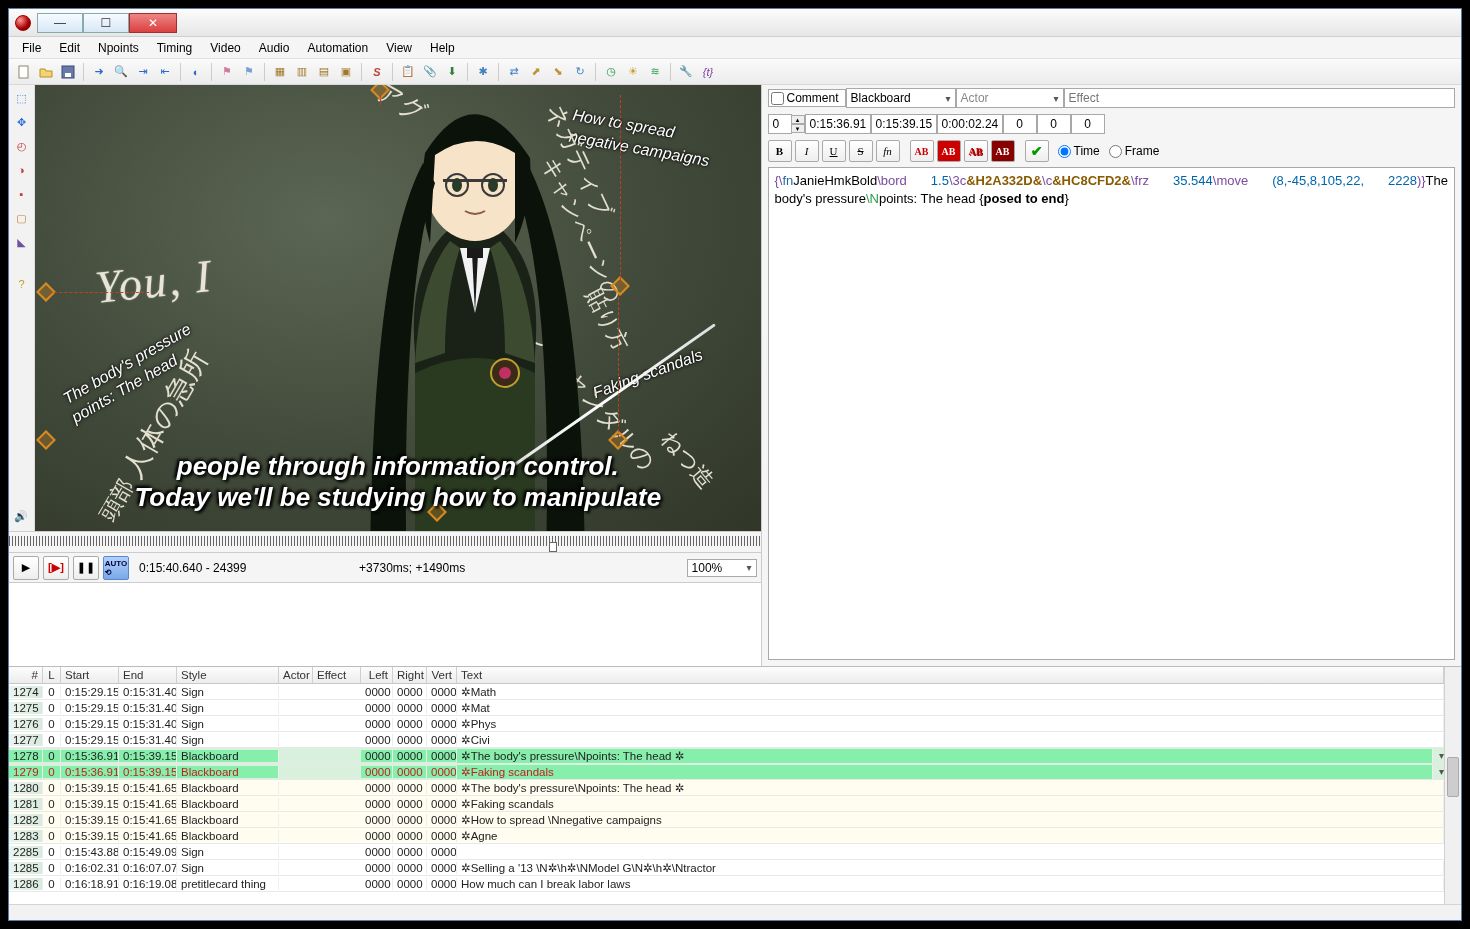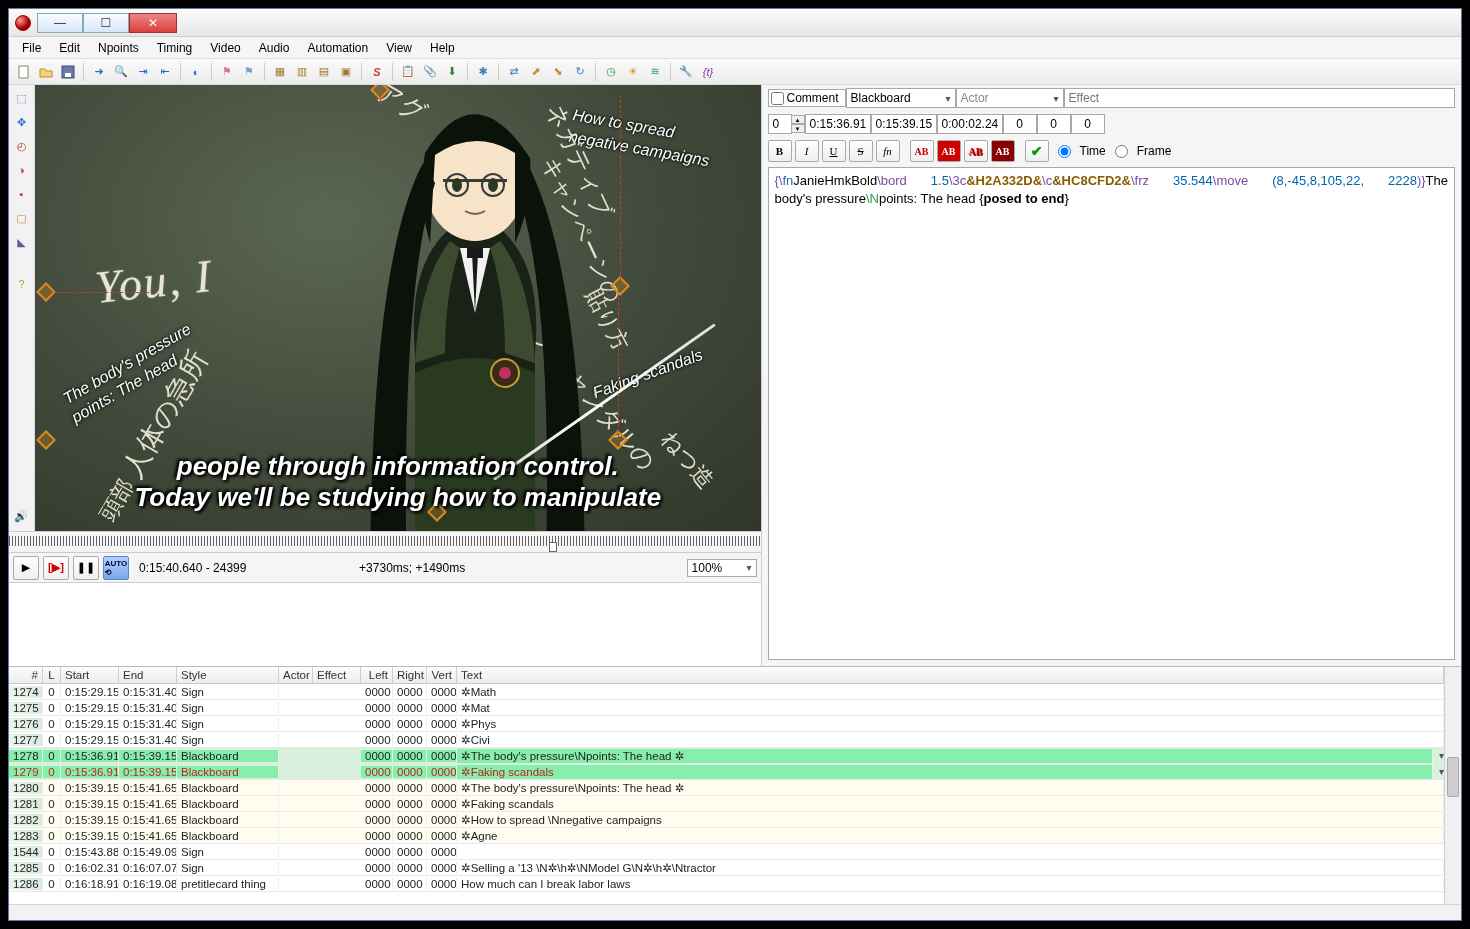--- a/index.html
+++ b/index.html
@@ -58,21 +58,21 @@
 .ebtn { width:24px; height:22px; border:1px solid #aaa; background:linear-gradient(#fff,#eee); display:flex; align-items:center; justify-content:center; font-size:11px; border-radius:2px; font-family:'Times New Roman',serif; }
 .ebtn.b { font-weight:bold; }
 .ebtn.i { font-style:italic; }
 .ebtn.u { text-decoration:underline; }
 .ebtn.s { text-decoration:line-through; }
 .ebtn.ab1 { color:#c00; font-weight:bold; font-size:10px; }
 .ebtn.ab2 { background:#c00; color:#fff; font-weight:bold; font-size:10px; }
 .ebtn.ab3 { color:#c00; font-weight:bold; font-size:10px; text-shadow:1px 1px 0 #800; }
 .ebtn.ab4 { background:#800; color:#fff; font-weight:bold; font-size:10px; }
 .ebtn.commit { color:#090; font-size:14px; font-weight:bold; }
-.radio { display:flex; align-items:center; gap:9px; font-size:12px; margin-left:6px; }
+.radio { display:flex; align-items:center; gap:3px; font-size:12px; margin-left:6px; }
 .edit-text { flex:1; margin:2px 6px 6px; border:1px solid #a8a8a8; background:#fff; padding:4px 6px; font-size:13px; font-family:'Segoe UI',sans-serif; overflow:auto; line-height:1.35; }
 .edit-text .tag { color:#7a4aa0; }
 .edit-text .fn { color:#2a6aa0; }
 .edit-text .hex { color:#8a5a00;font-weight:bold; }
 .edit-text .num { color:#0066aa;padding-left:24px; }
 .edit-text .esc { color:#2a9a4a; }
 
 .grid-wrap { flex:0 0 auto; height:238px; display:flex; border-top:1px solid #bbb; }
 .grid { flex:1; overflow:hidden; font-size:11.5px; display:flex; flex-direction:column; }
 .grid-header { display:flex; background:linear-gradient(#fdfdfd,#ececec); border-bottom:1px solid #c8c8c8; }
@@ -479,21 +479,21 @@
               <div class="gc col-end">0:15:41.65</div>
               <div class="gc col-style">Blackboard</div>
               <div class="gc col-actor"></div>
               <div class="gc col-effect"></div>
               <div class="gc col-left">0000</div>
               <div class="gc col-right">0000</div>
               <div class="gc col-vert">0000</div>
               <div class="gc col-text">✲Agne</div>
             </div>
             <div class="gr">
-              <div class="gc idx col-idx">1544</div>
+              <div class="gc idx col-idx">2285</div>
               <div class="gc col-l">0</div>
               <div class="gc col-start">0:15:43.88</div>
               <div class="gc col-end">0:15:49.09</div>
               <div class="gc col-style">Sign</div>
               <div class="gc col-actor"></div>
               <div class="gc col-effect"></div>
               <div class="gc col-left">0000</div>
               <div class="gc col-right">0000</div>
               <div class="gc col-vert">0000</div>
             </div>

